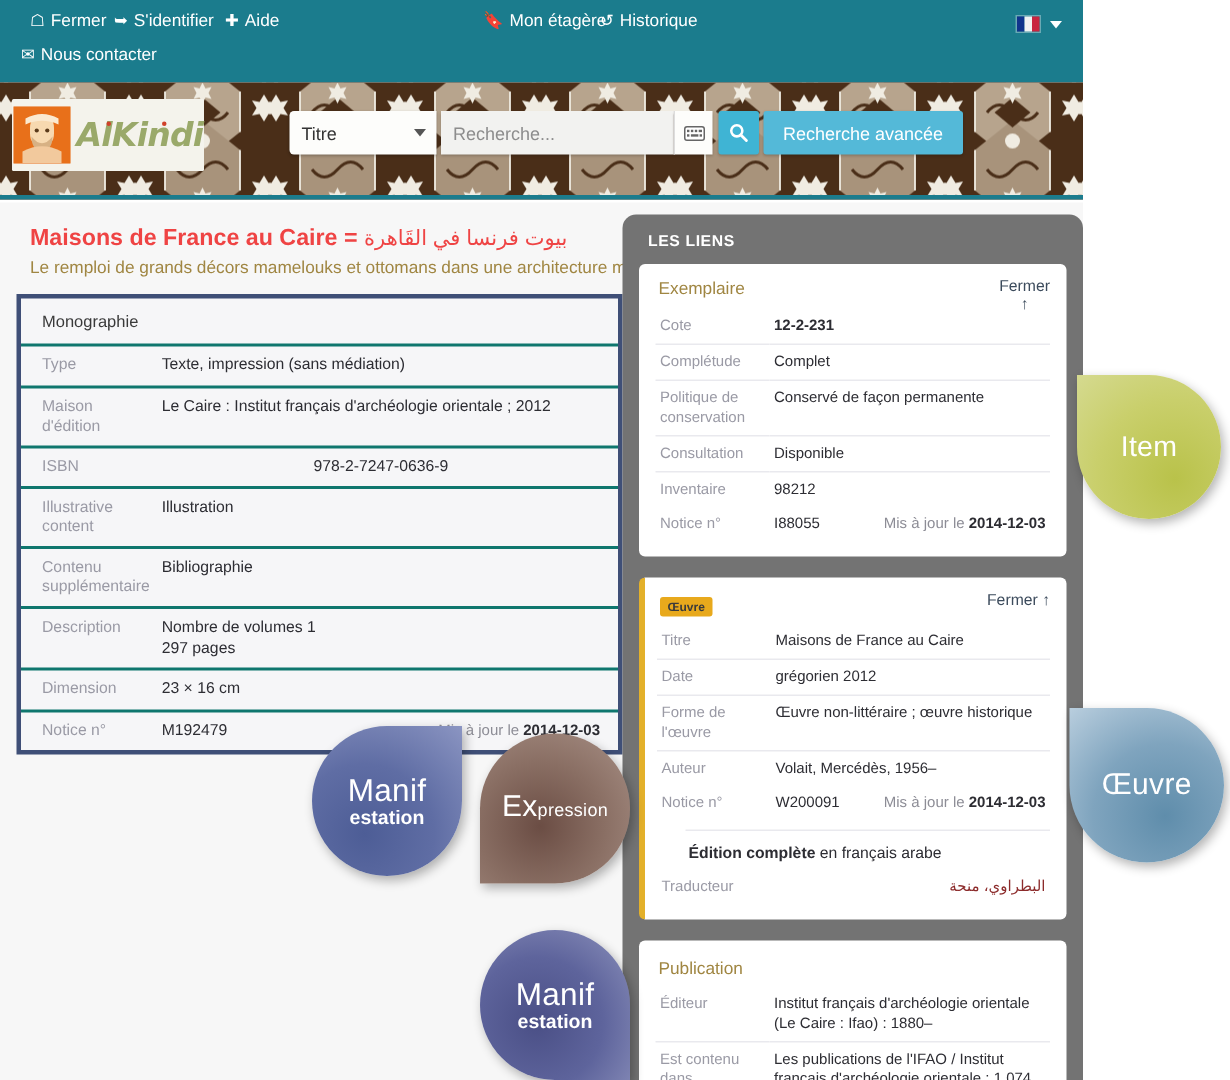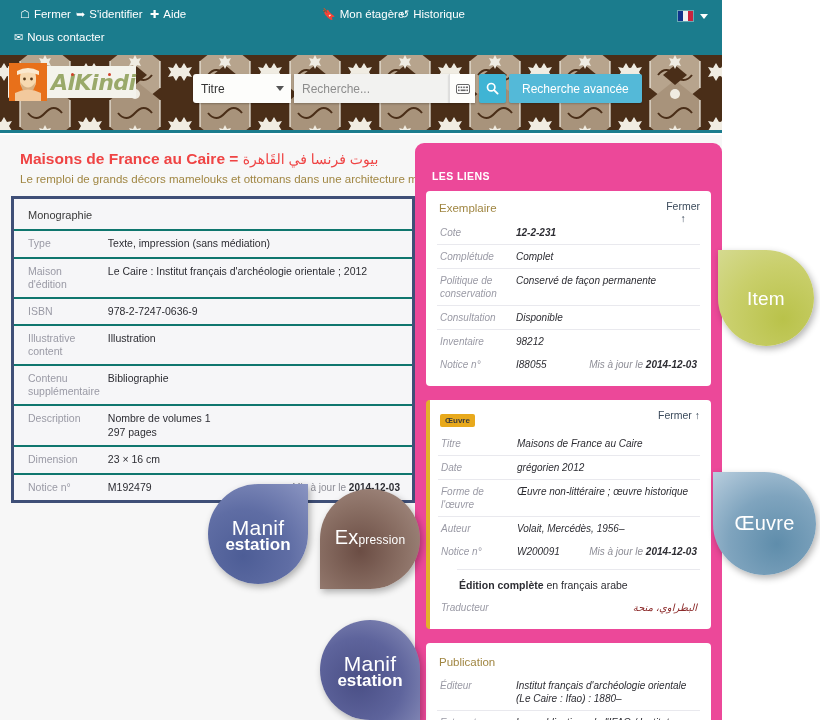--- a/index.html
+++ b/index.html
@@ -45,21 +45,21 @@
 
   
   .banner {
     position:absolute; left:0; top:55px; width:722px; height:78px;
     overflow:hidden; background:#5c3a21;
     border-bottom:3px solid #1b7c8d;
   }
   .banner .pat { position:absolute; inset:0; }
 
   .logo-box {
-    position:absolute; left:8px; top:66px; width:128px; height:32px;
+    position:absolute; left:8px; top:66px; width:128px; height:48px;
     background:#f4f3ec; display:flex; align-items:center; z-index:4;
     border-radius:1px;
   }
   .logo-sq { width:38px; height:38px; margin:1px 4px 1px 1px; position:relative; overflow:hidden; background:#e8701a; flex:0 0 auto;}
   .logo-txt { font-family:"DejaVu Sans", sans-serif; font-style:italic; font-weight:bold; font-size:22px; color:#9aa96a; letter-spacing:-.5px; position:relative; }
   .logo-txt .dot { position:absolute; width:3px; height:3px; background:#d0412a; border-radius:50%; }
 
   .searchwrap { position:absolute; left:193px; top:74px; z-index:4; display:flex; align-items:stretch; height:29px; }
   .sel-field {
     width:98px; background:#fdfdfb; border:none; border-radius:3px 0 0 3px;
@@ -106,57 +106,57 @@
   table.kv td { font-size:10.5px; vertical-align:top; padding:6px 4px; border-top:2px solid #0f766e; }
   table.kv td.k { width:84px; color:#9a9aa5; padding-left:14px; line-height:13px; }
   table.kv td.v { color:#2d2d33; line-height:13.5px; padding-right:12px; }
   table.kv td.v b { font-weight:bold; }
   .upd { float:right; color:#8d8d96; font-size:10px; }
   .upd b { color:#2d2d33; }
 
   
   .liens {
     position:absolute; left:415px; top:143px; width:307px; height:577px;
-    background:#ec4899; border-radius:9px 9px 0 0;
-    padding:15px 11px;
+    background:#737373; border-radius:9px 9px 0 0;
+    padding:0 11px;
   }
   .liens-h { color:#fff; font-size:10.5px; font-weight:bold; letter-spacing:.4px; padding:12px 6px 9px 6px; }
   .lcard { background:#fff; border-radius:4px; margin-bottom:14px; padding:9px 11px 10px 11px; position:relative; }
   .lcard.stripe { border-left:4px solid #e3b02a; padding-left:8px; }
   .card-title { font-size:11.5px; color:#a08642; padding:2px 0 7px 2px; }
   .fermer {
     position:absolute; right:11px; top:9px; font-size:10.5px; color:#3c4b5c; text-align:center; line-height:12px;
   }
   .fermer .up { display:block; }
   .fermer.inline { line-height:13px; }
   .badge {
     display:inline-block; background:#e8a91c; color:#3b3b3b; font-size:8px; font-weight:bold;
     padding:2px 5px; border-radius:2px; margin:1px 0 5px 2px;
   }
-  table.lkv { width:100%; border-collapse:collapse;font-style:italic; }
+  table.lkv { width:100%; border-collapse:collapse; }
   table.lkv td { font-size:10px; vertical-align:top; padding:5px 3px; border-top:1px solid #e9e9ee; line-height:13px; }
   table.lkv tr:first-child td { border-top:none; }
   table.lkv td.k { width:76px; color:#9a9aa5; }
   table.lkv td.v { color:#2d2d33; }
   td.v.teal { color:#1b6f7e; }
   td.v.cote { color:#8c2b2b; font-weight:bold; }
   td.v .ar { direction:rtl; color:#8c2b2b; font-size:10px; }
   .sect-sub { font-size:10.5px; color:#2d2d33; padding:9px 2px 5px 2px; border-top:1px solid #e9e9ee; margin-top:6px;margin-left:19px; }
   .sect-sub b { font-weight:bold; }
   .pub-title { font-size:11.5px; color:#a08642; padding:4px 0 6px 2px; }
 
   
   .bub {
     position:absolute; display:flex; flex-direction:column;
     align-items:center; justify-content:center; text-align:left;
     color:#fff; z-index:30;
     box-shadow:2px 3px 7px rgba(0,0,0,.30);
   }
   .bub .t1 { font-size:21px; line-height:21px; letter-spacing:.2px; }
-  .bub .t2 { font-size:17px; font-weight:bold; line-height:14px; }
+  .bub .t2 { font-size:13px; font-weight:bold; line-height:14px; }
   .bub.item {
     left:718px; top:250px; width:96px; height:96px;
     border-radius:0 50% 50% 50%;
     background:radial-gradient(circle at 68% 72%, #b9c24a 0%, #c9cf6b 55%, #d5da90 100%);
   }
   .bub.item .t1 { font-size:19px; }
   .bub.oeuvre {
     left:713px; top:472px; width:103px; height:103px;
     border-radius:0 50% 50% 50%;
     background:radial-gradient(circle at 62% 70%, #5f8dab 0%, #7fa4be 50%, #b9cede 100%);
@@ -313,21 +313,21 @@
           <tr>
             <td class="k">Type</td>
             <td class="v" style="white-space: pre-line;">Texte, impression (sans médiation)</td>
           </tr>
           <tr>
             <td class="k">Maison d'édition</td>
             <td class="v" style="white-space: pre-line;">Le Caire : Institut français d'archéologie orientale ; 2012</td>
           </tr>
           <tr>
             <td class="k">ISBN</td>
-            <td class="v" style="white-space: pre-line;">978-2-7247-0636-9</td>
+            <td class="v" style="white-space: pre-line; text-align: center;">978-2-7247-0636-9</td>
           </tr>
           <tr>
             <td class="k">Illustrative content</td>
             <td class="v" style="white-space: pre-line;">Illustration</td>
           </tr>
           <tr>
             <td class="k">Contenu supplémentaire</td>
             <td class="v" style="white-space: pre-line;">Bibliographie</td>
           </tr>
           <tr>

